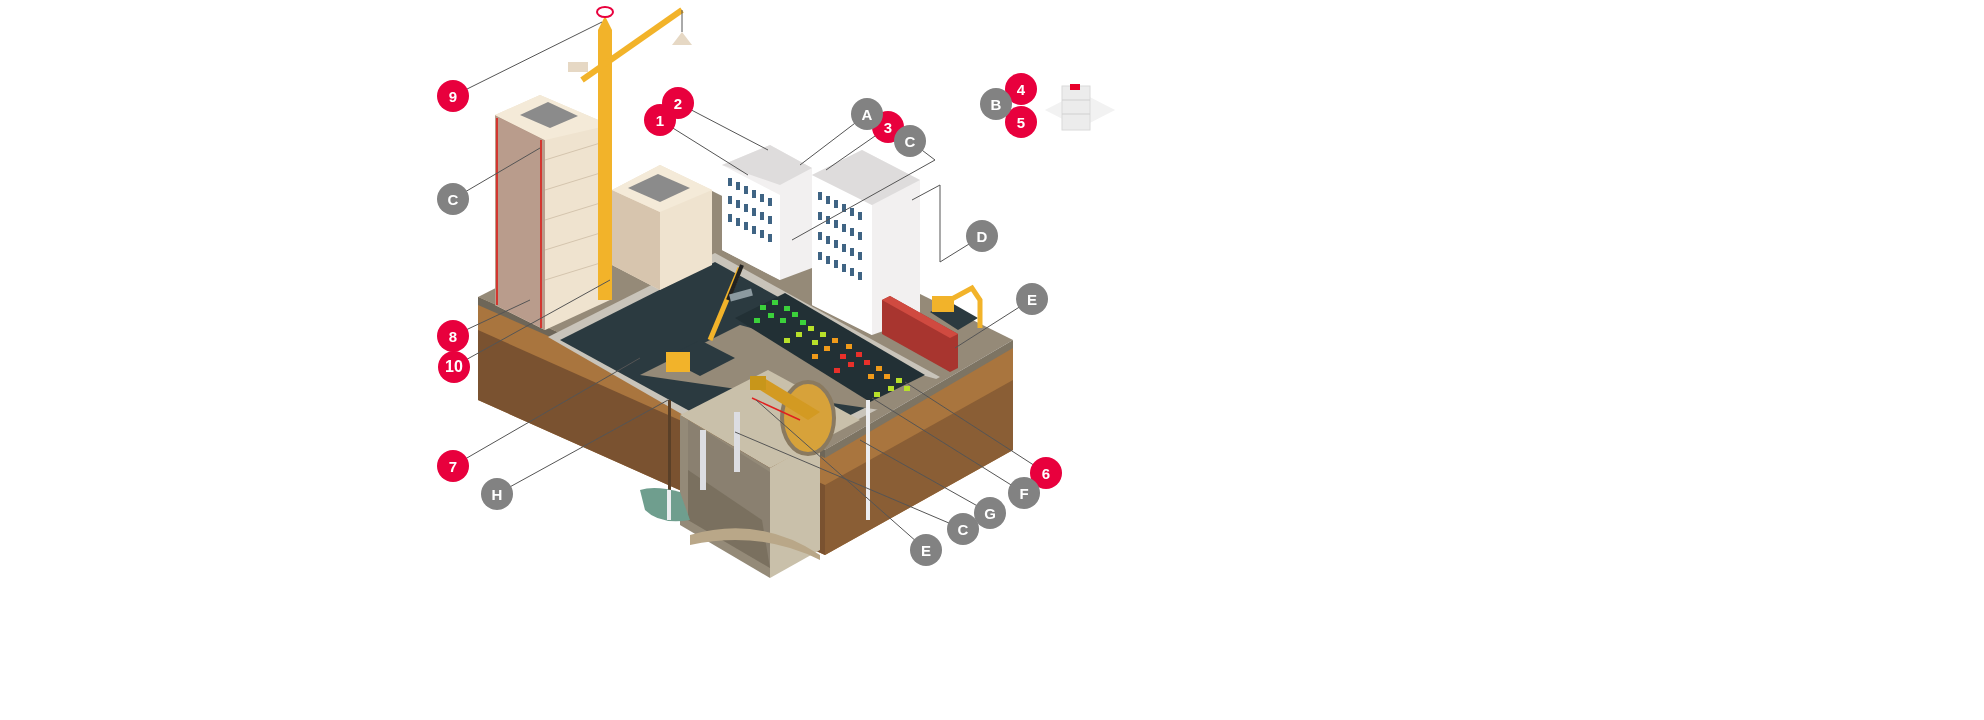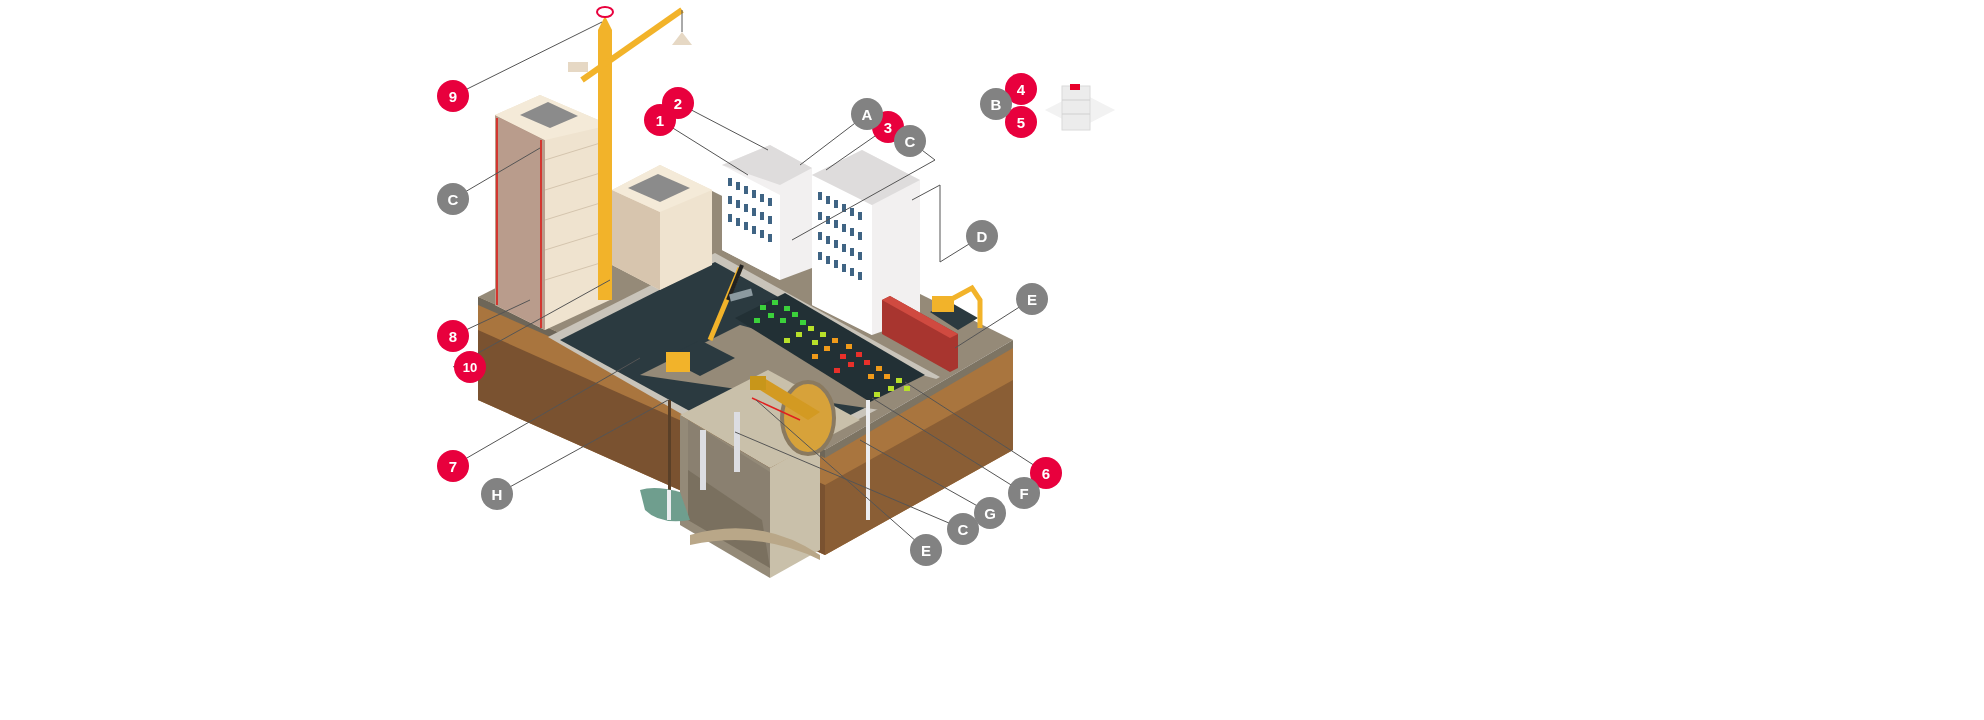--- a/index.html
+++ b/index.html
@@ -250,21 +250,21 @@
 
 <div class="marker red" style="left:660px;top:120px">1</div>
 <div class="marker red" style="left:678px;top:103px">2</div>
 <div class="marker red" style="left:888px;top:127px">3</div>
 <div class="marker red" style="left:1021px;top:89px">4</div>
 <div class="marker red" style="left:1021px;top:122px">5</div>
 <div class="marker red" style="left:1046px;top:473px">6</div>
 <div class="marker red" style="left:453px;top:466px">7</div>
 <div class="marker red" style="left:453px;top:336px">8</div>
 <div class="marker red" style="left:453px;top:96px">9</div>
-<div class="marker red" style="left:470px;top:367px;font-size:13px">10</div>
+<div class="marker red" style="left:454px;top:367px;font-size:16px">10</div>
 
 
 <div class="marker grey" style="left:867px;top:114px">A</div>
 <div class="marker grey" style="left:996px;top:104px">B</div>
 <div class="marker grey" style="left:910px;top:141px">C</div>
 <div class="marker grey" style="left:453px;top:199px">C</div>
 <div class="marker grey" style="left:963px;top:529px">C</div>
 <div class="marker grey" style="left:982px;top:236px">D</div>
 <div class="marker grey" style="left:1032px;top:299px">E</div>
 <div class="marker grey" style="left:926px;top:550px">E</div>

